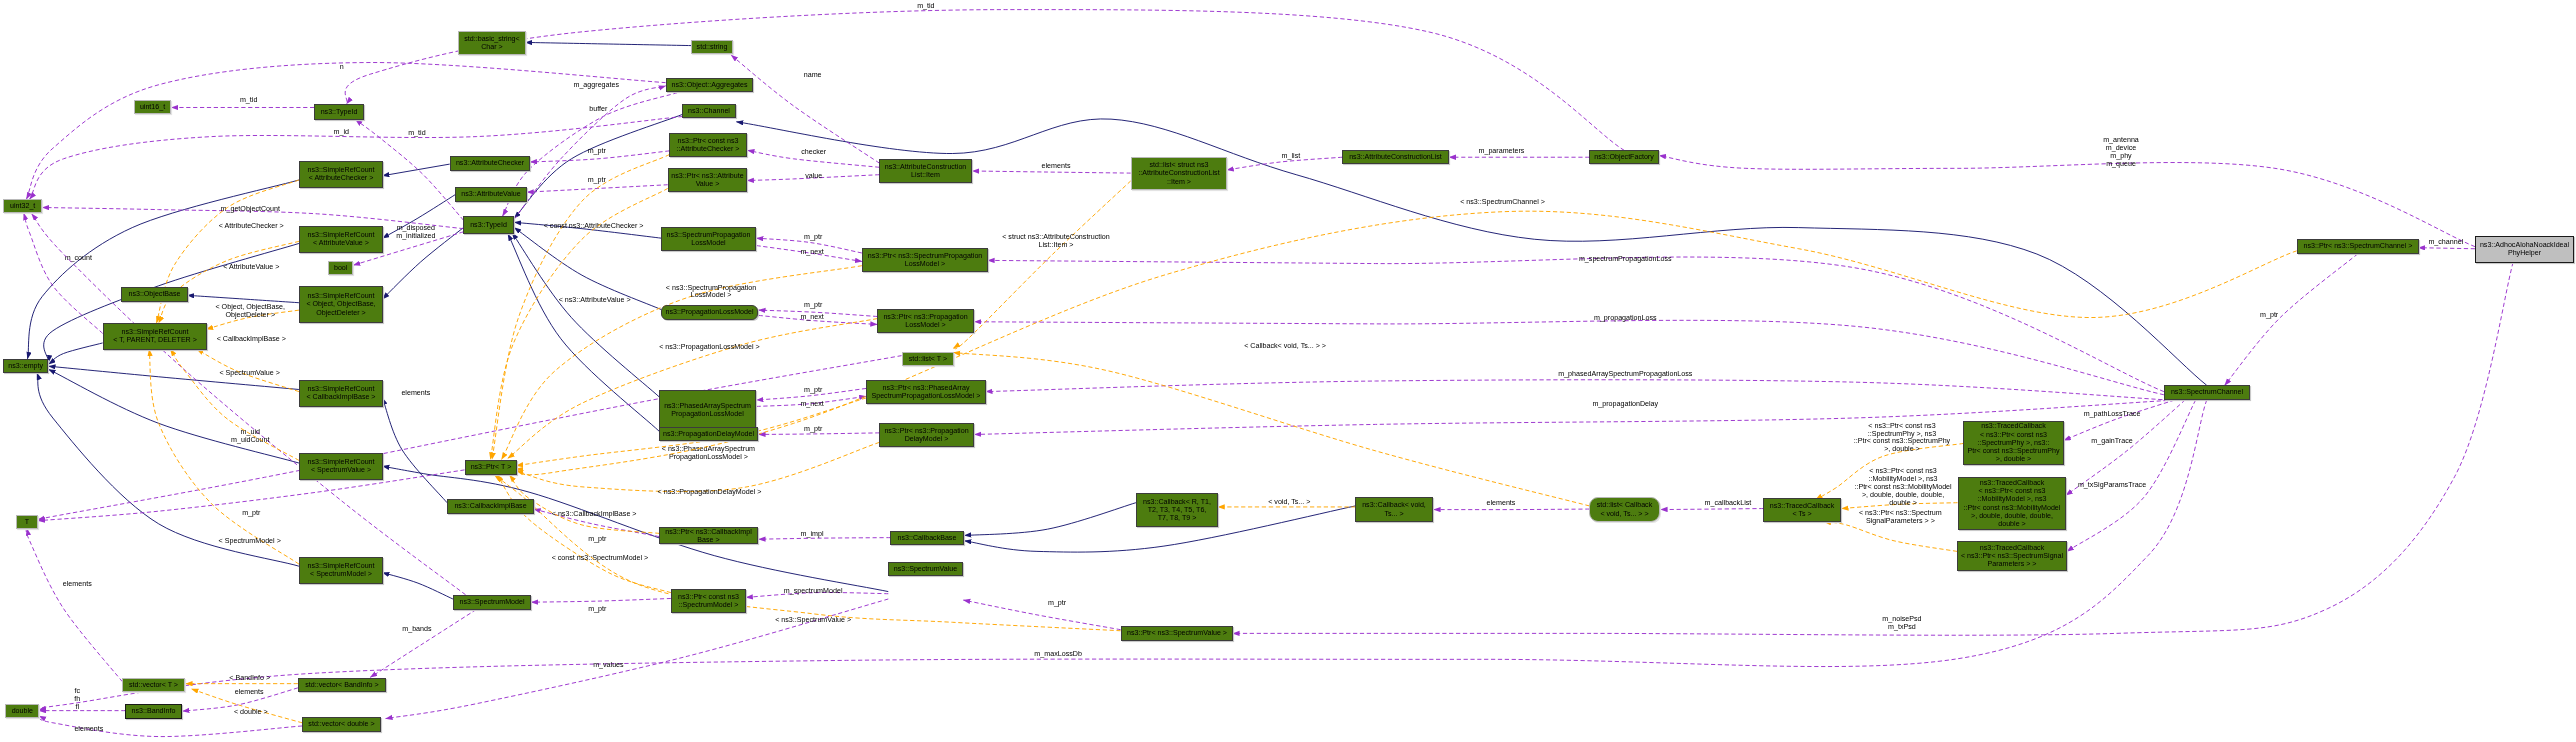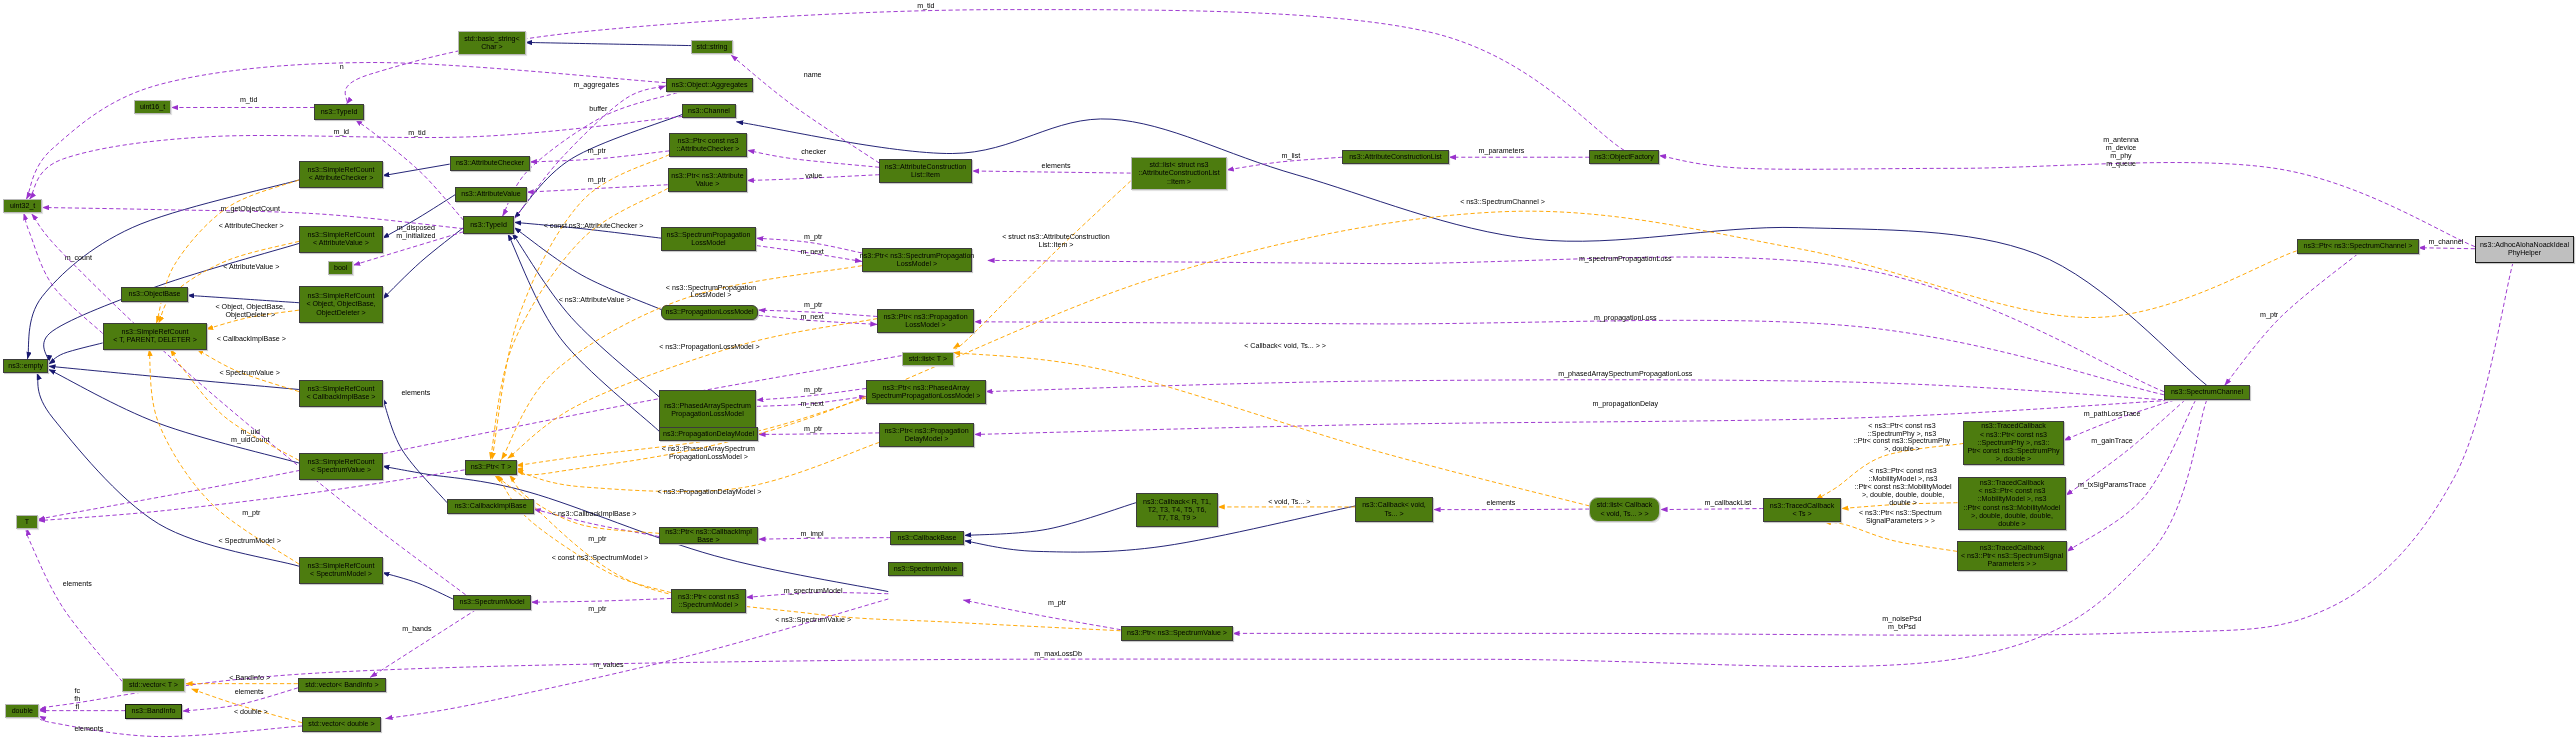--- a/index.html
+++ b/index.html
@@ -297,21 +297,21 @@
       <div class="node " style="left: 463px; top: 216px; width: 51px; height: 18px;">
         <span>ns3::TypeId</span>
       </div>
       <div class="node muted" style="left: 328px; top: 261px; width: 25.4px; height: 13.8px;">
         <span>bool</span>
       </div>
       <div class="node " style="left: 661px; top: 227px; width: 95px; height: 24px;">
         <span>ns3::SpectrumPropagation</span>
         <span>LossModel</span>
       </div>
-      <div class="node " style="left: 862px; top: 248px; width: 110px; height: 24px;">
+      <div class="node " style="left: 862px; top: 248px; width: 126px; height: 24px;">
         <span>ns3::Ptr&lt; ns3::SpectrumPropagation</span>
         <span>LossModel &gt;</span>
       </div>
       <div class="node " style="left: 121px; top: 287px; width: 67px; height: 15px;">
         <span>ns3::ObjectBase</span>
       </div>
       <div class="node " style="left: 299px; top: 286px; width: 84px; height: 37px;">
         <span>ns3::SimpleRefCount</span>
         <span>&lt; Object, ObjectBase,</span>
         <span>ObjectDeleter &gt;</span>

